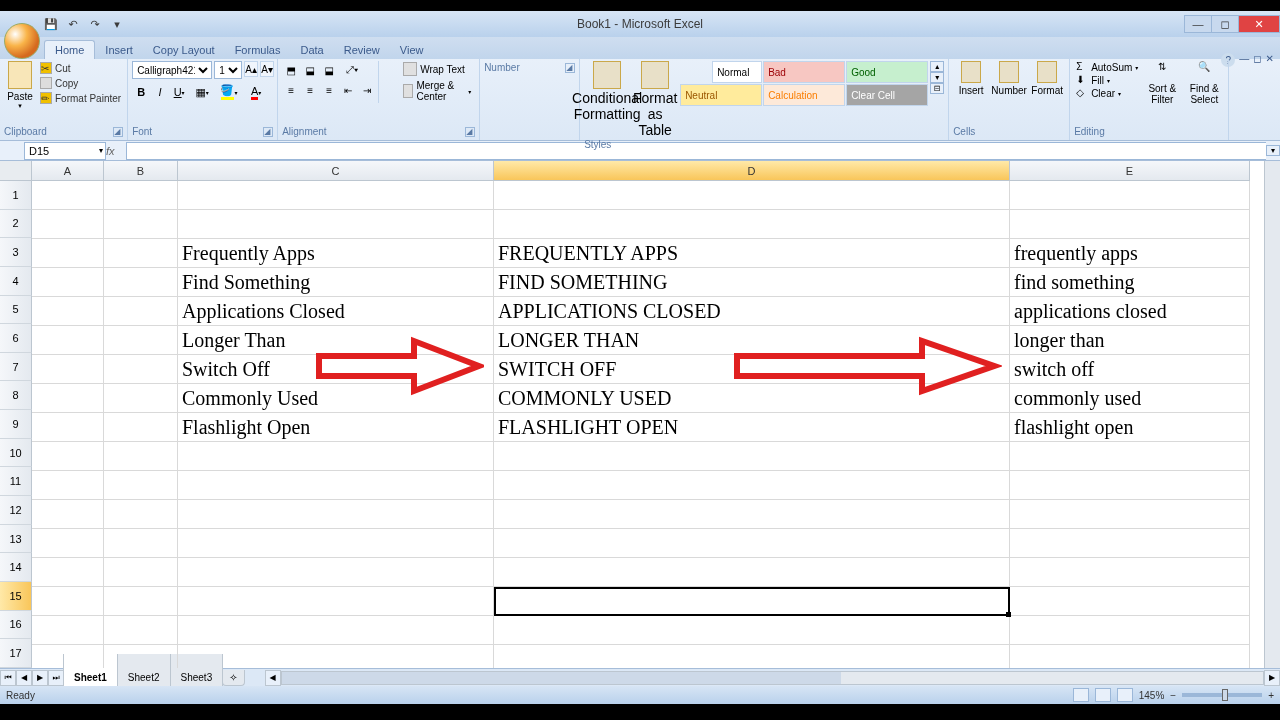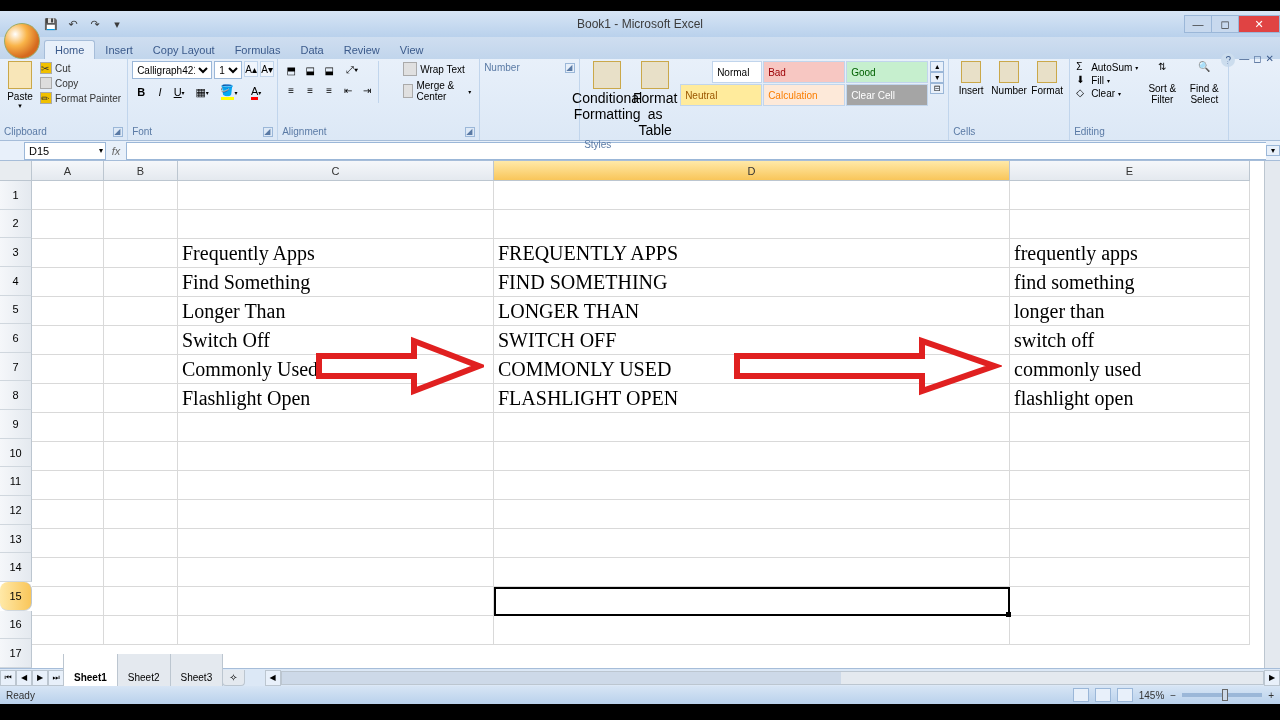--- a/index.html
+++ b/index.html
@@ -87,33 +87,33 @@
 .g-edit .col { display: flex; flex-direction: column; gap: 1px; font-size: 10px; }
 .g-edit .erow { display: flex; align-items: center; gap: 3px; padding: 0 2px; }
 .g-edit .ei { width: 12px; height: 12px; }
 .g-edit .ebig { width: 40px; display: flex; flex-direction: column; align-items: center; font-size: 10px; text-align: center; }
 .g-edit .ebig .eico { width: 20px; height: 22px; }
 
 
 .fbar { height: 20px; display: flex; align-items: center; border-bottom: 1px solid #a6bdd9; background: #e8f0fa; font-size: 11px; }
 .namebox { width: 82px; height: 18px; border: 1px solid #9bb7d8; background: #fff; margin-left: 24px; padding-left: 4px; display: flex; align-items: center; }
 .namebox .dd { margin-left: auto; font-size: 8px; padding-right: 2px; }
-.fx { width: 20px; text-align: center; font-style: italic; color: #666; }
+.fx { width: 20px; text-align: left; font-style: italic; color: #666; }
 .formula-input { flex: 1; height: 18px; border: 1px solid #9bb7d8; border-right: none; background: #fff; }
 .fbar .expand { width: 14px; border: 1px solid #9bb7d8; font-size: 8px; text-align: center; background: #e8f0fa; }
 
 
 .sheet { flex: 1; display: flex; overflow: hidden; position: relative; }
 .corner { width: 32px; height: 20px; background: #e8ecf0; border-right: 1px solid #bcc6d0; border-bottom: 1px solid #bcc6d0; }
 .colheads { display: flex; height: 20px; }
 .ch { background: linear-gradient(#f5f7fa, #e4e9ef); border-right: 1px solid #bcc6d0; border-bottom: 1px solid #bcc6d0; display: flex; align-items: center; justify-content: center; font-size: 11px; color: #333; }
 .ch.active { background: linear-gradient(#ffe9a8, #f9c65a); }
 .rowheads { display: flex; flex-direction: column; }
 .rh { width: 32px; background: linear-gradient(90deg, #f5f7fa, #e4e9ef); border-right: 1px solid #bcc6d0; border-bottom: 1px solid #d0d7de; display: flex; align-items: center; justify-content: center; font-size: 11px; }
-.rh.active { background: linear-gradient(90deg, #ffe9a8, #f9c65a); border-radius: 8px; }
+.rh.active { background: linear-gradient(90deg, #ffe9a8, #f9c65a); }
 .cells { position: relative; }
 .gridrow { display: flex; }
 .cell { border-right: 1px solid #d9d9d9; border-bottom: 1px solid #d9d9d9; font-family: 'Palatino Linotype', 'Book Antiqua', serif; font-size: 20px; padding-left: 4px; display: flex; align-items: center; overflow: visible; white-space: nowrap; }
 .selcell { position: absolute; border: 2px solid #000; pointer-events: none; }
 .selcell::after { content: ''; position: absolute; right: -3px; bottom: -3px; width: 5px; height: 5px; background: #000; }
 
 
 .arrow-overlay { position: absolute; pointer-events: none; }
 
 
@@ -417,20 +417,27 @@
             <div class="gridrow">
               <div class="cell cA rH"></div>
               <div class="cell cB rH"></div>
               <div class="cell cC rH">Find Something</div>
               <div class="cell cD rH">FIND SOMETHING</div>
               <div class="cell cE rH">find something</div>
             </div>
             <div class="gridrow">
               <div class="cell cA rH"></div>
               <div class="cell cB rH"></div>
+              <div class="cell cC rH">Applications Closed</div>
+              <div class="cell cD rH">APPLICATIONS CLOSED</div>
+              <div class="cell cE rH">applications closed</div>
+            </div>
+            <div class="gridrow">
+              <div class="cell cA rH"></div>
+              <div class="cell cB rH"></div>
               <div class="cell cC rH">Longer Than</div>
               <div class="cell cD rH">LONGER THAN</div>
               <div class="cell cE rH">longer than</div>
             </div>
             <div class="gridrow">
               <div class="cell cA rH"></div>
               <div class="cell cB rH"></div>
               <div class="cell cC rH">Switch Off</div>
               <div class="cell cD rH">SWITCH OFF</div>
               <div class="cell cE rH">switch off</div>

